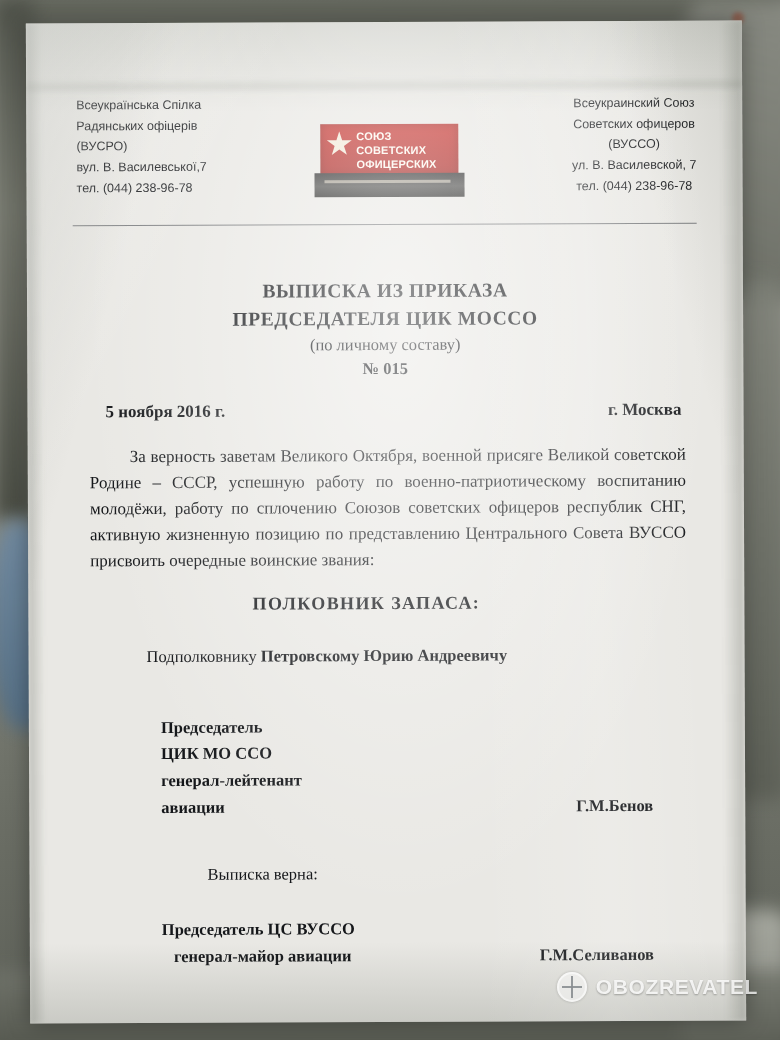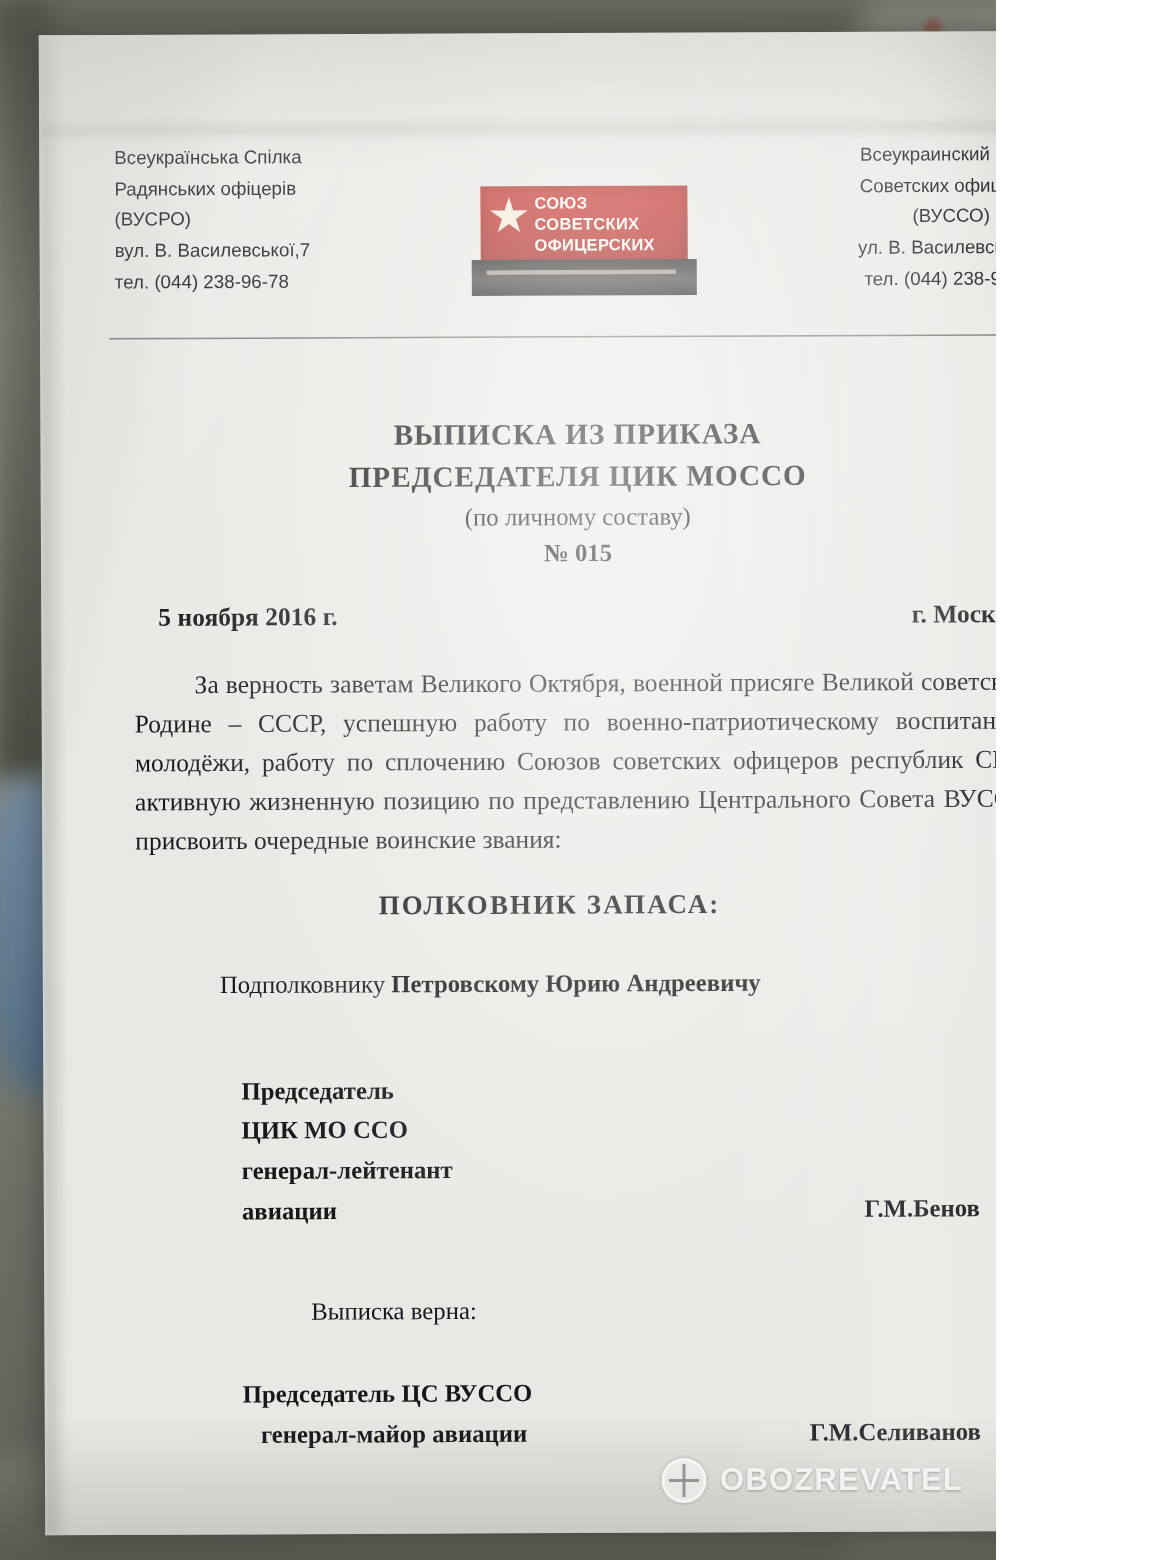--- a/index.html
+++ b/index.html
@@ -4,21 +4,21 @@
 <style>
   * { box-sizing: border-box; }
   html, body {
     margin: 0; padding: 0;
     width: 780px; height: 1040px;
     overflow: hidden;
     font-family: "Liberation Serif", serif;
   }
   #photo {
     position: relative;
-    width: 664px;
+    width: 780px;
     height: 1040px;
     background: #737373;
     overflow: hidden;
   }
   
   .bg-layer {
     position: absolute;
     inset: 0;
     background:
       linear-gradient(180deg, #6e7168 0%, #8b8d84 12%, #9a9a92 30%, #7f8279 55%, #6a6d64 80%, #5d6058 100%);

